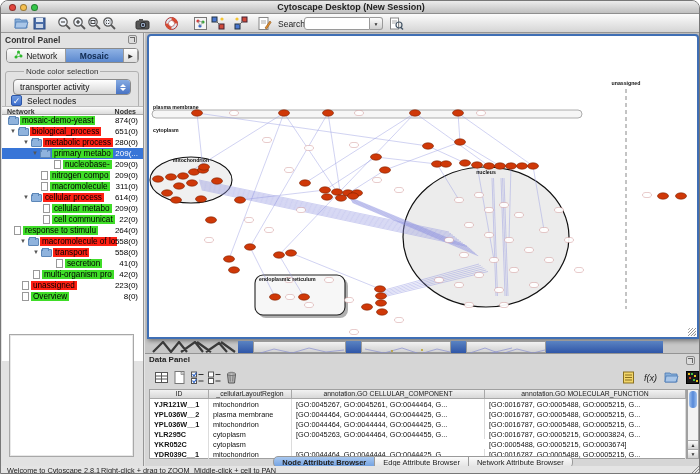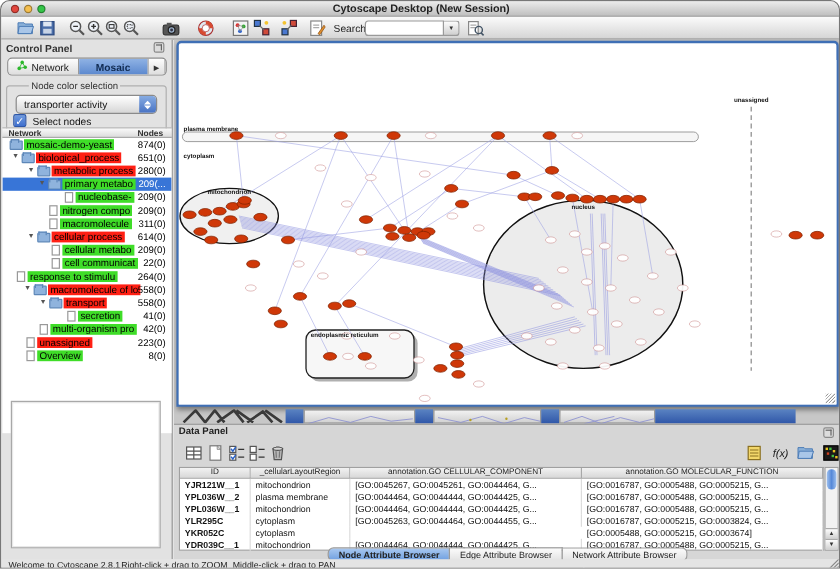--- a/index.html
+++ b/index.html
@@ -680,18 +680,18 @@
     <div class="dtabs" id="dtabs">
         <div class="dtab sel">Node Attribute Browser</div>
         <div class="dtab">Edge Attribute Browser</div>
         <div class="dtab">Network Attribute Browser</div>
       </div>
   </div>
 
   <div class="statusbar">
     <span class="stitem" style="left:6px">Welcome to Cytoscape 2.8.1</span>
     <span class="stitem" style="left:100px">Right-click + drag to ZOOM</span>
-    <span class="stitem" style="left:193px">Middle-click + drag to PAN</span>
+    <span class="stitem" style="left:193px">Middle-click + cell to PAN</span>
     <svg width="9" height="9" style="position:absolute;right:1px;bottom:0">
       <path d="M8,0 L0,8 M8,3 L3,8 M8,6 L6,8" stroke="#8a8a8a" stroke-width="1"></path>
     </svg>
   </div>
 </div>
 
 </body></html>

